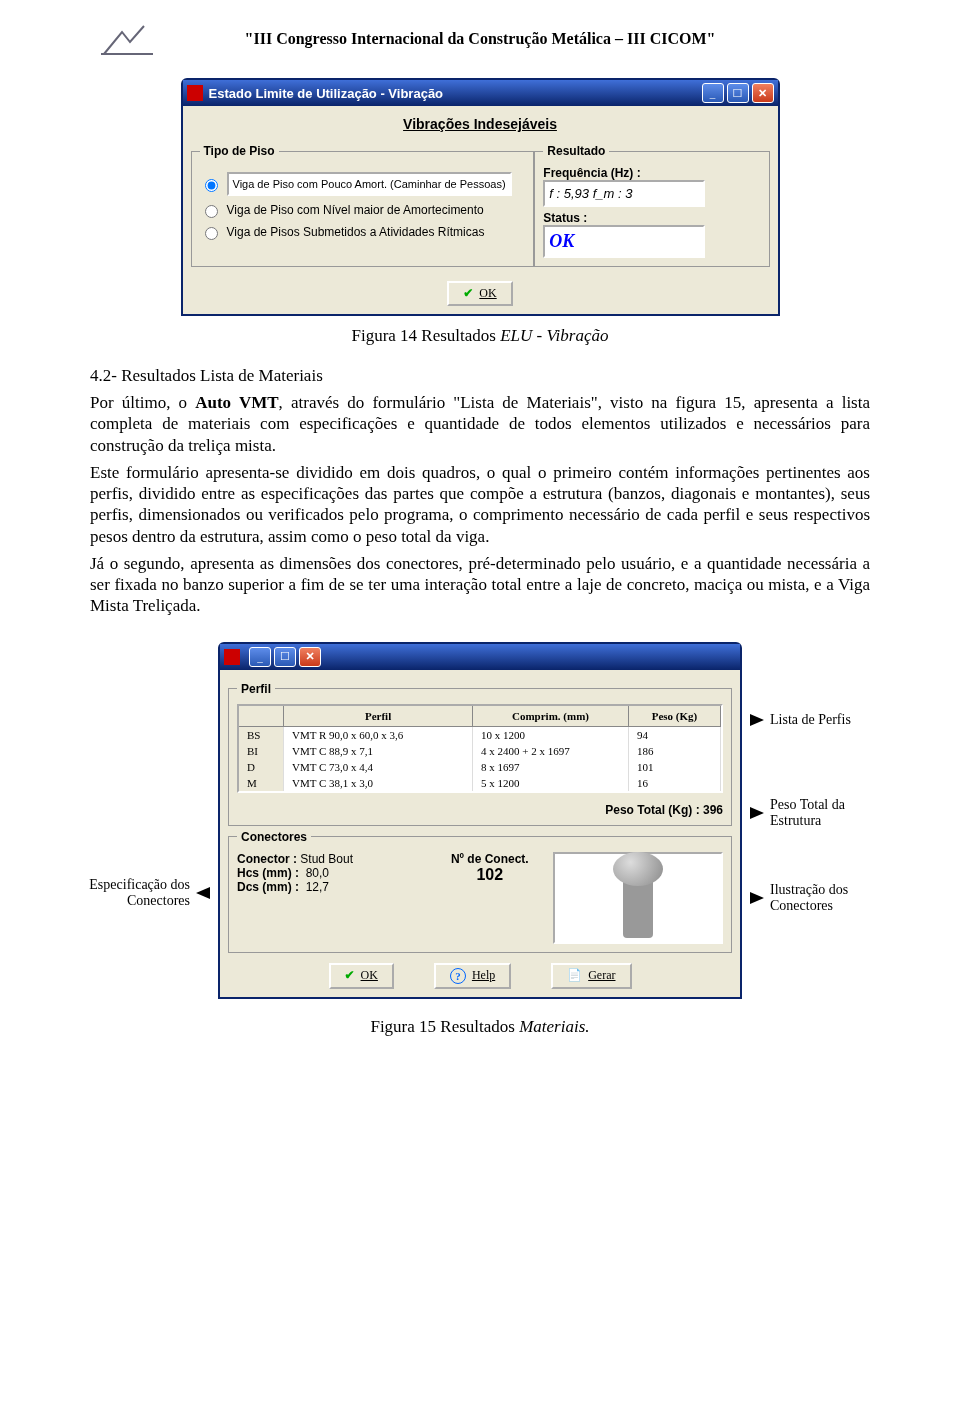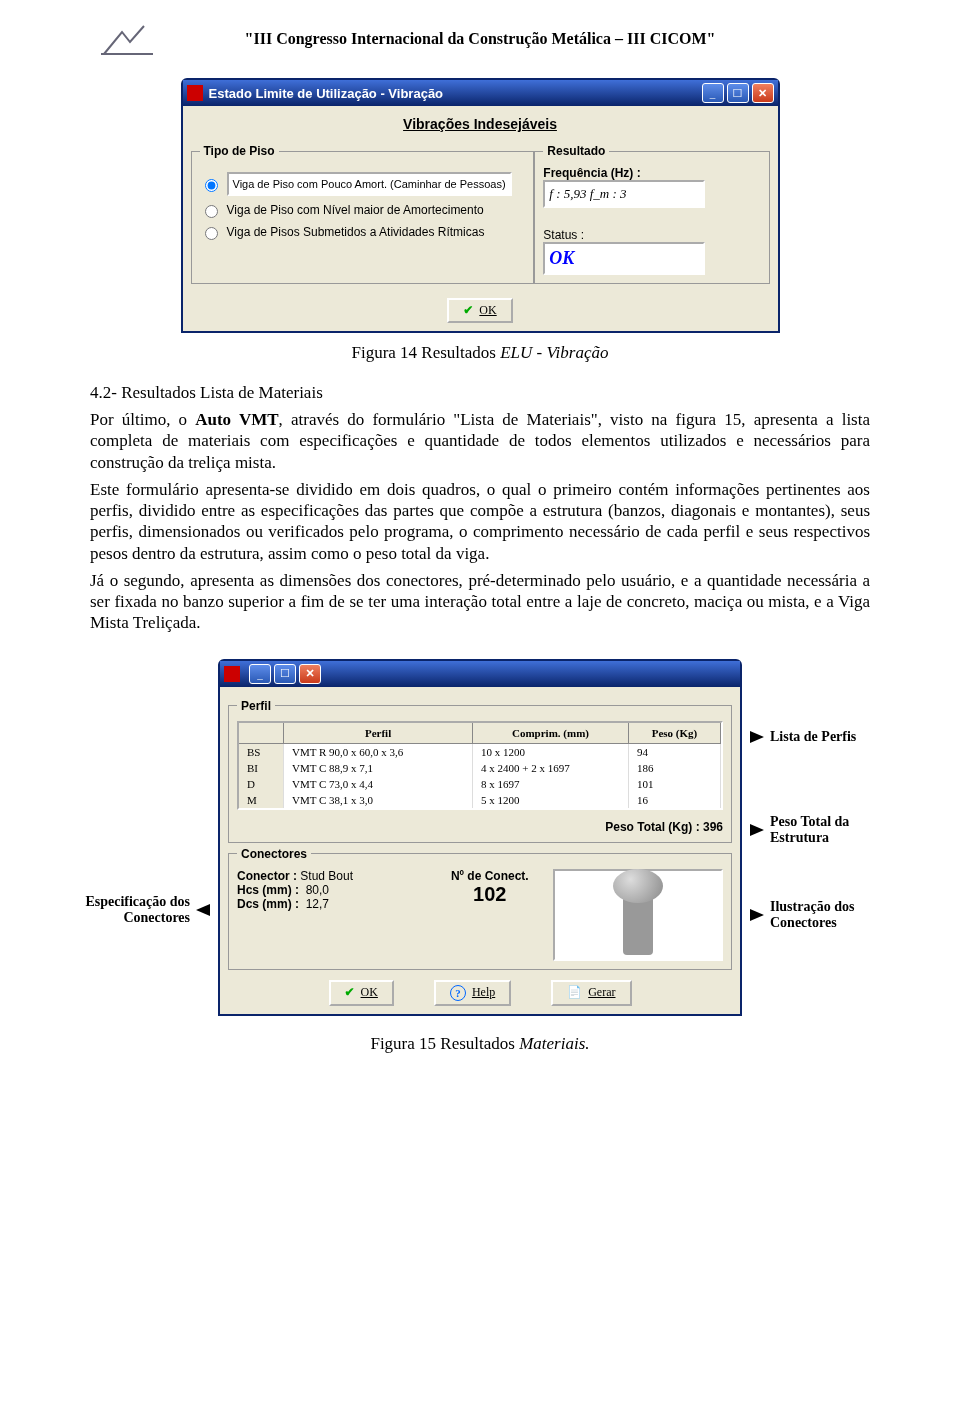--- a/index.html
+++ b/index.html
@@ -23,27 +23,27 @@
   .note{color:#00f;font-family:"Times New Roman";font-weight:bold;font-style:italic;font-size:18px}
   .wbtn{display:inline-flex;align-items:center;gap:6px;border:2px outset #fff;background:#ece9d8;padding:3px 14px;font-family:Tahoma;font-size:12px}
   .chk{color:#0a0;font-weight:bold}
   .q{width:14px;height:14px;border-radius:50%;border:1px solid #06f;color:#06f;font-weight:bold;display:flex;align-items:center;justify-content:center;font-size:11px}
   .cap{text-align:center;font-family:"Times New Roman";font-size:17px;margin:10px 0 20px}
   .para{font-size:17px;text-align:justify;margin:6px 0;line-height:1.25}
   .h5{font-size:17px;margin:12px 0 4px}
   table.data{border-collapse:collapse;background:#fff;width:100%;font-family:Tahoma;font-size:11px}
   table.data th{border-bottom:1px solid #888;border-right:1px solid #888;padding:4px 8px;text-align:center;background:#ece9d8}
   table.data td{border-right:1px solid #ddd;padding:2px 8px}
-  .annot{font-family:"Times New Roman";font-size:14px;font-weight:bold}
+  .annot{font-family:"Times New Roman";font-size:14px;font-weight:normal}
   .arrow-r{width:0;height:0;border-top:6px solid transparent;border-bottom:6px solid transparent;border-left:14px solid #000;display:inline-block}
   .arrow-l{width:0;height:0;border-top:6px solid transparent;border-bottom:6px solid transparent;border-right:14px solid #000;display:inline-block}
   .callout{position:absolute;display:flex;align-items:center;gap:6px}
   .stud{width:30px;background:#999;border-radius:15px 15px 4px 4px;height:80px;margin:0 auto;position:relative}
   .stud:before{content:"";position:absolute;top:-6px;left:-10px;width:50px;height:34px;background:radial-gradient(circle at 35% 30%,#ddd,#888);border-radius:50%}
-  .big{font-size:20px;font-weight:bold}
+  .big{font-size:16px;font-weight:bold}
 </style>
 </head>
 <body>
 
 <div class="page">
   <div class="logo">
     <svg width="56" height="42">
         <path d="M4 34 L22 12 L30 22 L44 6 M1 34 H53" stroke="#667" stroke-width="2" fill="none"></path>
       </svg>
   </div>
@@ -71,22 +71,22 @@
               <span>Viga de Piso com Nível maior de Amortecimento</span>
             </div>
           <div class="radioline">
               <input type="radio" style="">
               <span>Viga de Pisos Submetidos a Atividades Rítmicas</span>
             </div>
         </fieldset>
         <fieldset style="flex:1">
           <legend>Resultado</legend>
           <div style="font-weight:bold">Frequência (Hz) :</div>
-          <div class="sunk" style="width:150px;font-family:Liberation Serif, serif;font-style:italic;font-size:13px">f : 5,93    f_m :  3</div>
-          <div style="font-weight:normal;margin-top:20px">Status :</div>
+          <div class="sunk" style="width:150px;font-family:Liberation Sans, sans-serif;font-style:italic;font-size:13px">f : 5,93    f_m :  3</div>
+          <div style="font-weight:bold;margin-top:4px">Status :</div>
           <div class="sunk" style="width:150px"><span class="note">OK</span></div>
         </fieldset>
       </div>
       <div style="text-align:center;margin-top:10px">
         <span class="wbtn">
             <span class="chk">✔</span>
             <u>OK</u>
           </span>
       </div>
     </div>

